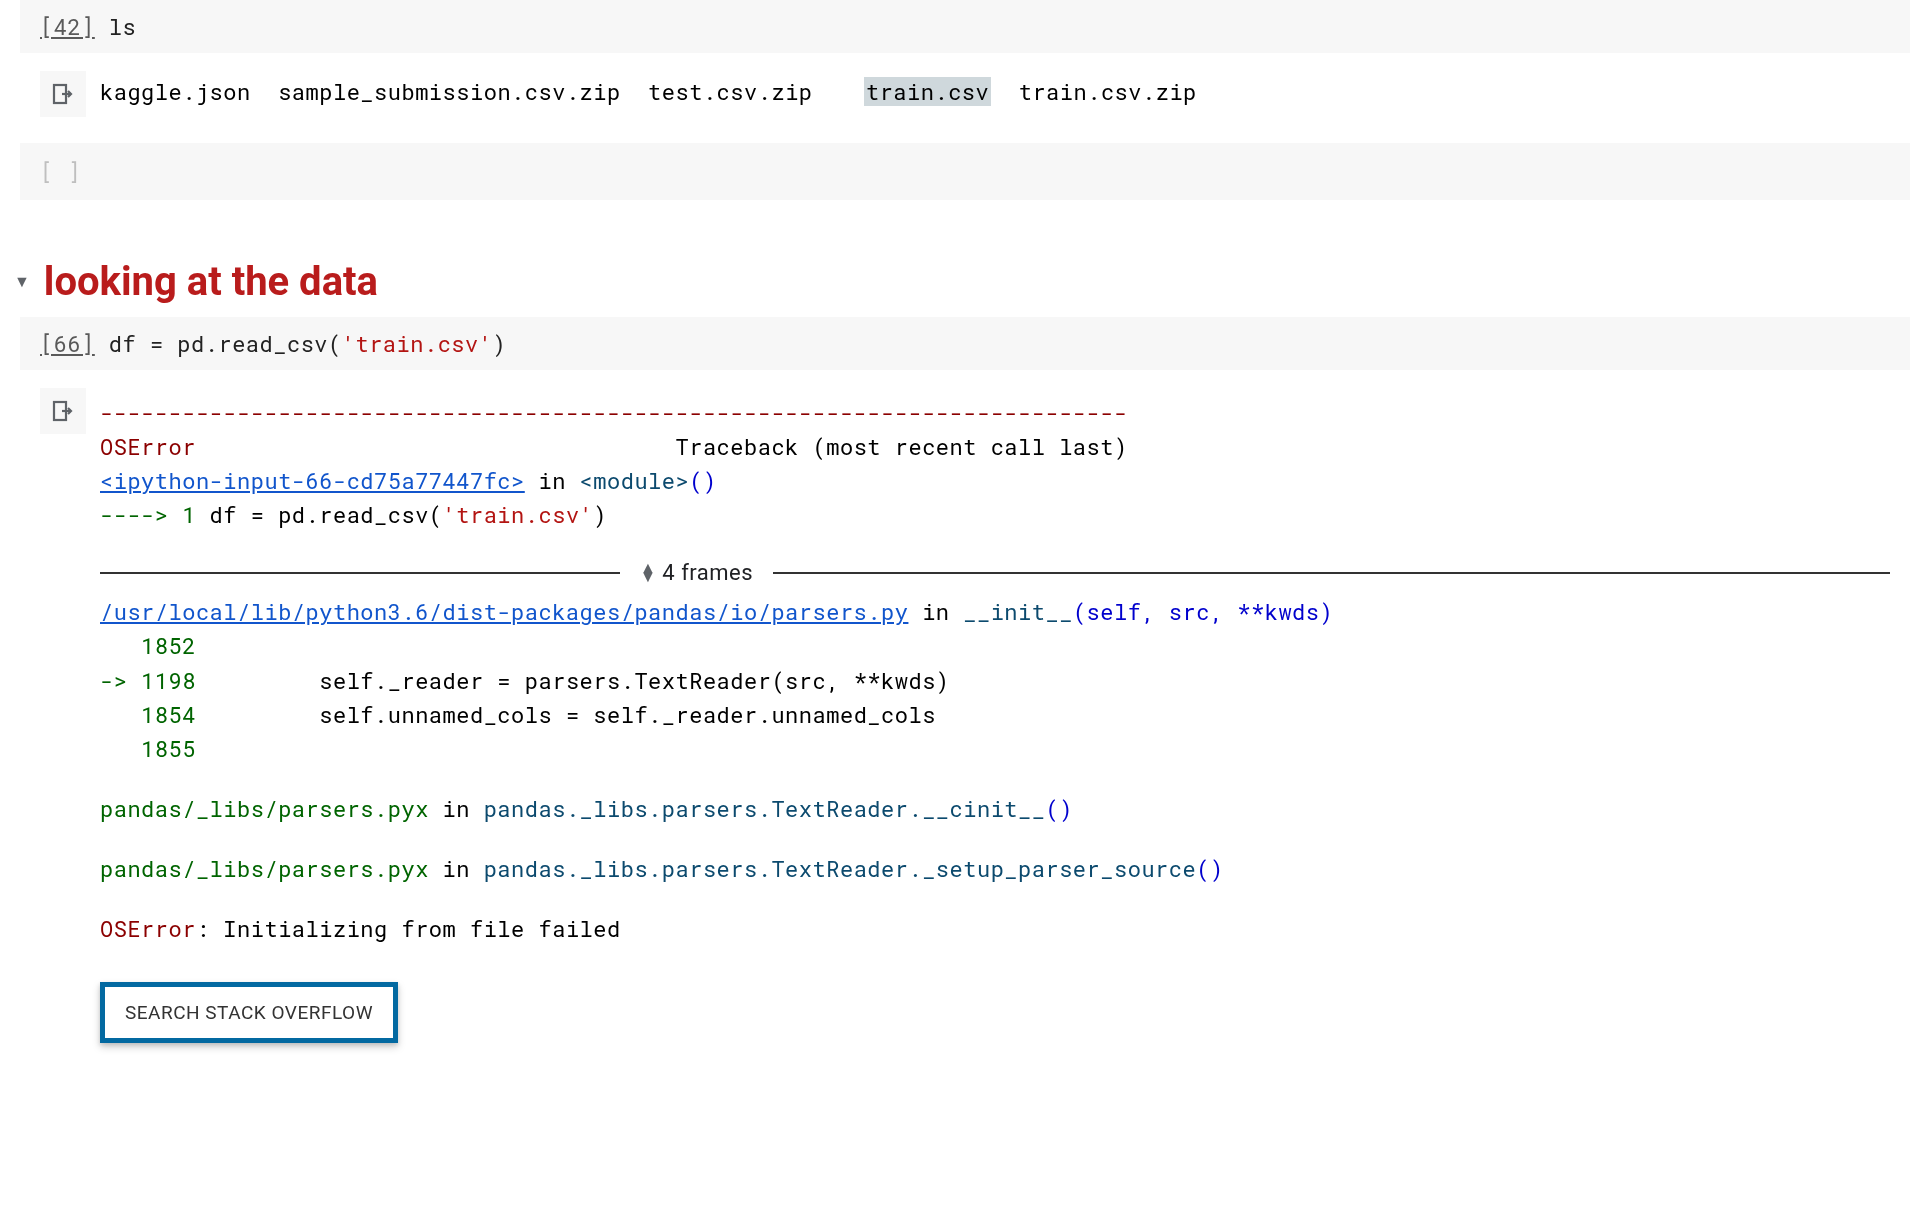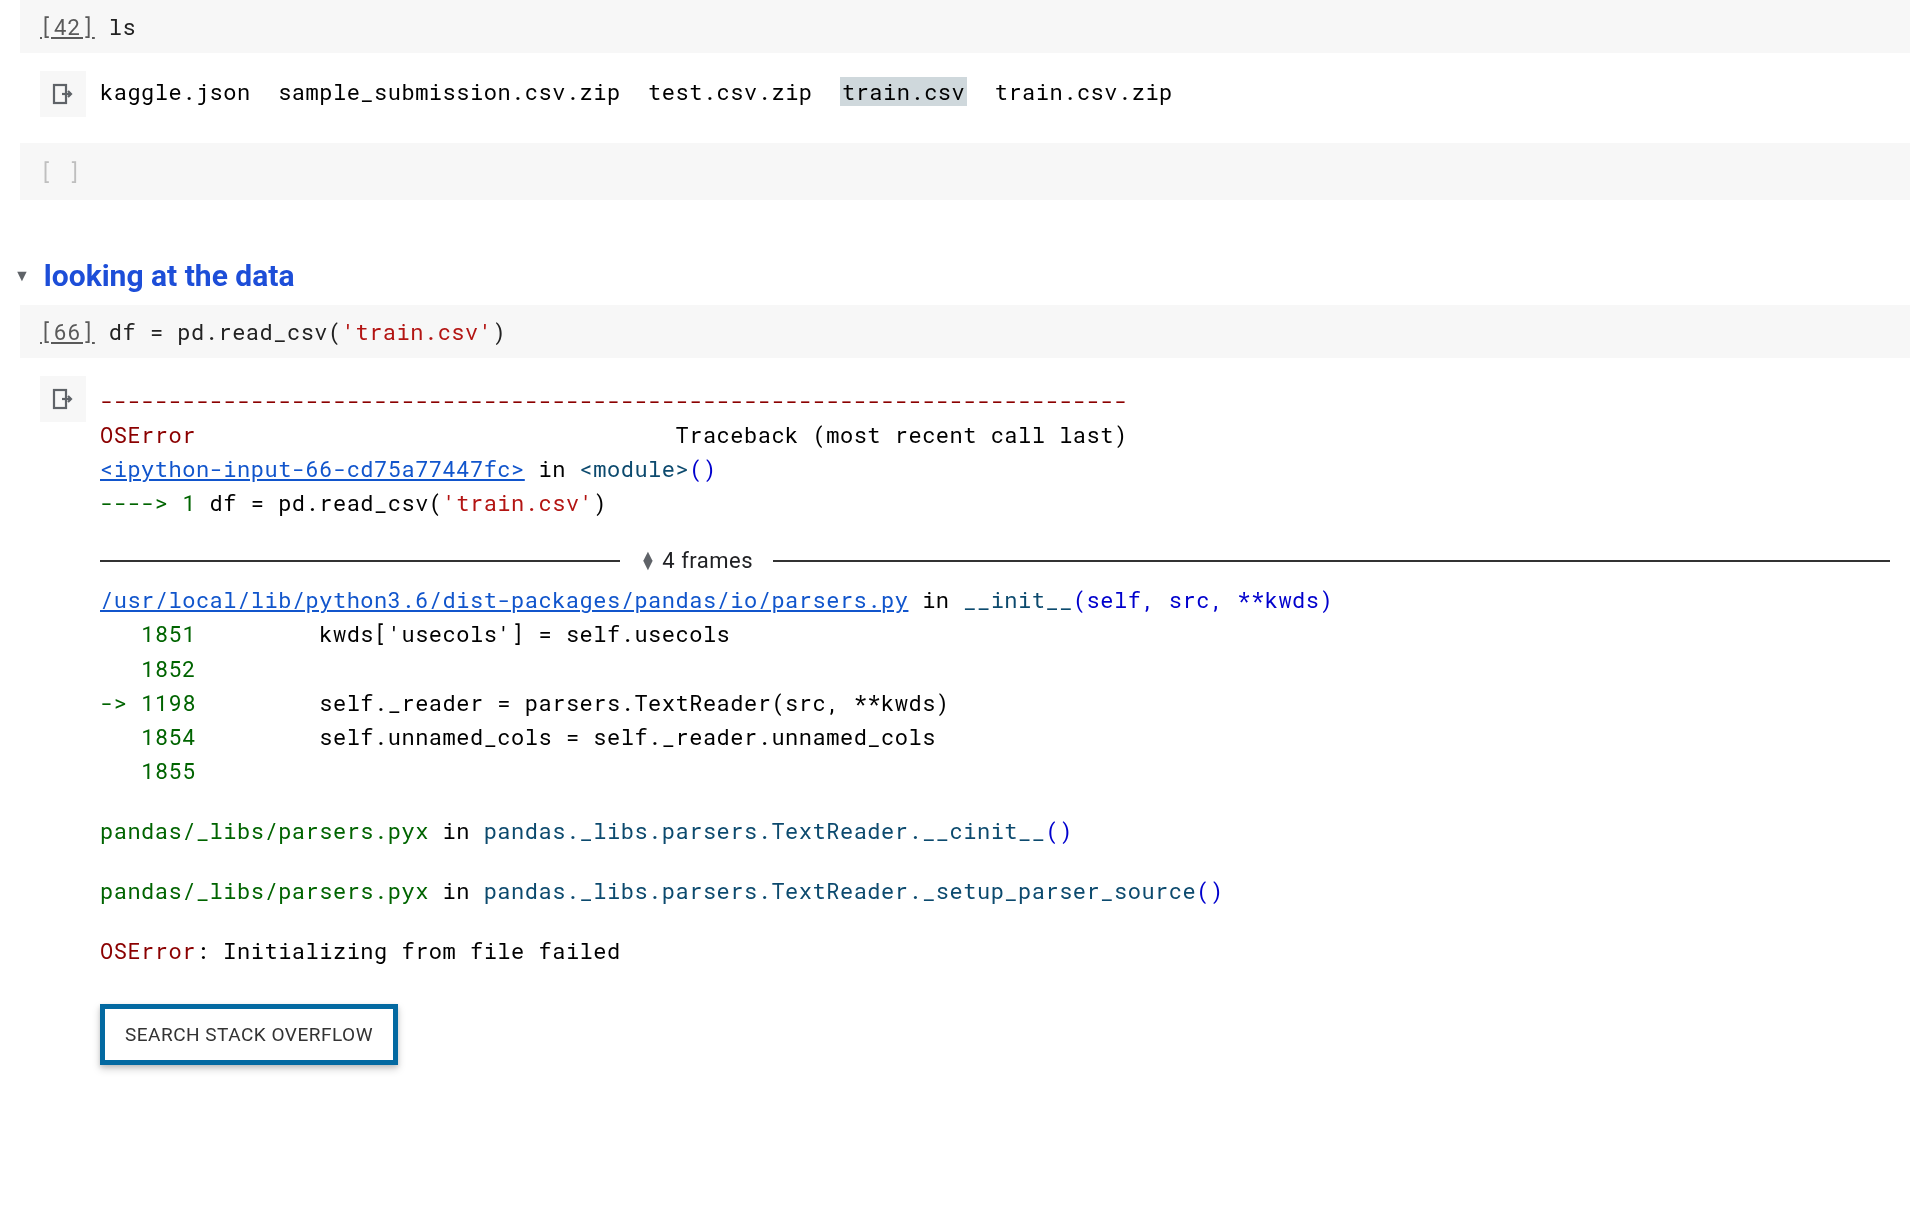--- a/index.html
+++ b/index.html
@@ -57,40 +57,41 @@
   .output-body {
     flex: 1;
     padding-top: 6px;
   }
   .ls-output {
     white-space: pre;
   }
   .hl {
     background: #cfd8dc;
     padding: 0 2px;
+    margin-left: 24px;
   }
   .empty-cell {
     background: #f7f7f7;
     padding: 14px 20px;
     margin: 8px 0 0 0;
   }
   .empty-prompt {
     color: #bfbfbf;
   }
   .section-header {
     display: flex;
     align-items: center;
     gap: 8px;
     margin: 58px 0 12px 0;
     padding-left: 0px;
   }
   .section-header h2 {
     font-weight: 700;
-    font-size: 30px;
-    color: #1d4ed8;
+    font-size: 40px;
+    color: #b91c1c;
     margin: 0;
   }
   .caret {
     font-size: 16px;
     color: #5f6368;
     user-select: none;
     position: relative;
     left: -6px;
   }
   .str { color: #b31412; }
@@ -212,21 +213,20 @@
             <span class="updown">
                 <span>▲</span>
                 <span>▼</span>
               </span>
             <span>4 frames</span>
           </div>
           <div class="hr-line"></div>
         </div>
 
         <div class="tb-line"><span class="link">/usr/local/lib/python3.6/dist-packages/pandas/io/parsers.py</span><span> in </span><span class="cyan">__init__</span><span class="blue">(self, src, **kwds)</span></div>
-        <div class="tb-line"><span class="green">   1851</span><span>         kwds['usecols'] = self.usecols</span></div>
         <div class="tb-line"><span class="green">   1852</span><span></span></div>
         <div class="tb-line"><span class="arrow-green">-&gt; </span><span class="green">1198</span><span>         self._reader = parsers.TextReader(src, **kwds)</span></div>
         <div class="tb-line"><span class="green">   1854</span><span>         self.unnamed_cols = self._reader.unnamed_cols</span></div>
         <div class="tb-line"><span class="green">   1855</span><span></span></div>
 
         <div class="tb-line" style="margin-top:26px"><span class="green">pandas/_libs/parsers.pyx</span><span> in </span><span class="cyan">pandas._libs.parsers.TextReader.__cinit__</span><span class="blue">()</span></div>
         <div class="tb-line" style="margin-top:26px"><span class="green">pandas/_libs/parsers.pyx</span><span> in </span><span class="cyan">pandas._libs.parsers.TextReader._setup_parser_source</span><span class="blue">()</span></div>
 
         <div class="tb-line" style="margin-top:26px"><span class="err-darkred">OSError</span><span>: Initializing from file failed</span></div>
 

